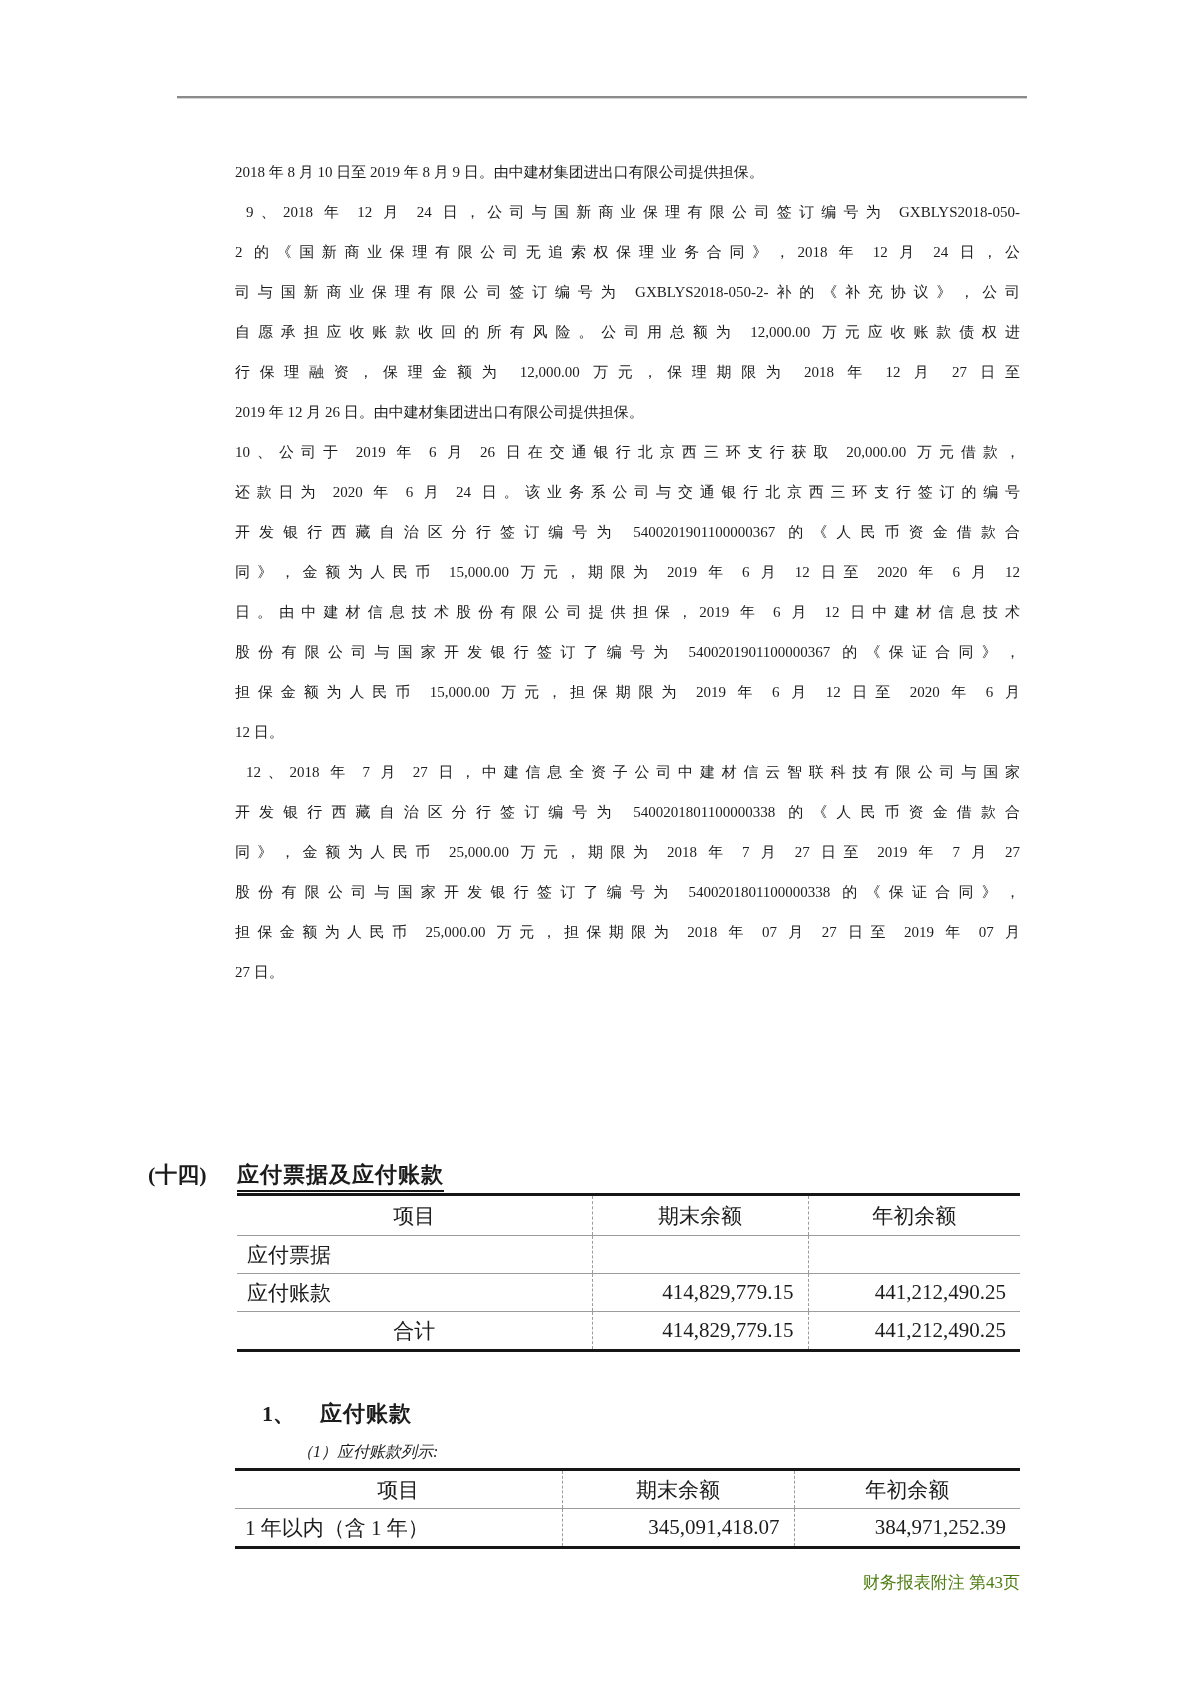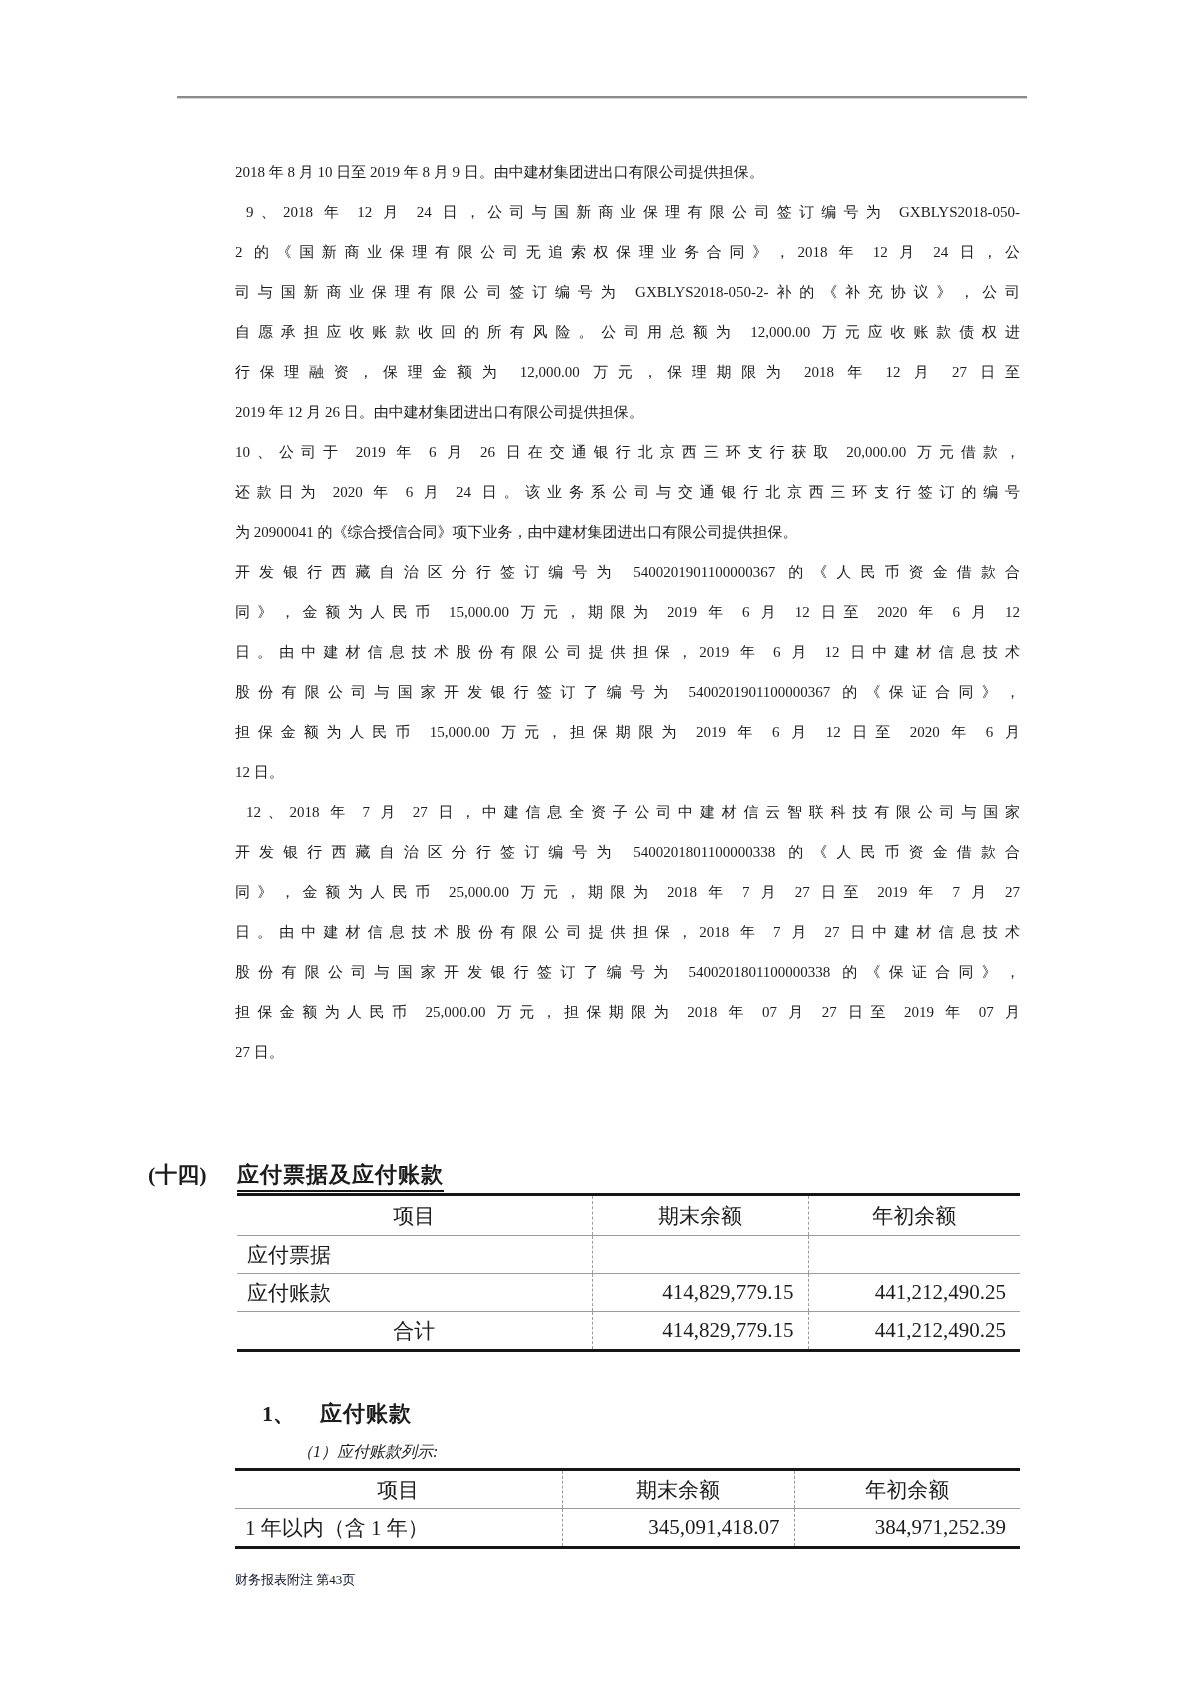--- a/index.html
+++ b/index.html
@@ -37,52 +37,50 @@
   .fin-table td.num{text-align:right;padding-right:14px;}
   .t1{left:237px;top:1193px;width:783px;}
   .t1 col.c1{width:355px}.t1 col.c2{width:216px}.t1 col.c3{width:212px}
   .t1 tr:first-child th{height:39px;}
   .t2{left:235px;top:1468px;width:785px;}
   .t2 col.c1{width:327px}.t2 col.c2{width:232px}.t2 col.c3{width:226px}
   .sub-num{position:absolute;left:262px;top:1401px;font-size:22px;font-weight:bold;line-height:26px;}
   .sub-title{position:absolute;left:320px;top:1401px;font-size:22px;font-weight:bold;line-height:26px;letter-spacing:1px;}
   .list-label{position:absolute;left:297px;top:1439px;font-size:16px;line-height:26px;font-style:italic;}
   .footer{
-    position:absolute;left:235px;top:1571px;width:785px;text-align:left;
-    font-size:13px;color:#0f172a;
+    position:absolute;left:235px;top:1571px;width:785px;text-align:right;
+    font-size:17px;color:#4d7c0f;
   }
 </style>
 </head>
 <body>
 
 <div class="page">
 
   <div class="top-rule"></div>
 
   <div class="body-text">
       <div class="ln">2018 年 8 月 10 日至 2019 年 8 月 9 日。由中建材集团进出口有限公司提供担保。</div>
       <div class="ln j ind">9、2018 年 12 月 24 日，公司与国新商业保理有限公司签订编号为 GXBLYS2018-050-</div>
       <div class="ln j">2 的《国新商业保理有限公司无追索权保理业务合同》，2018 年 12 月 24 日，公</div>
       <div class="ln j">司与国新商业保理有限公司签订编号为 GXBLYS2018-050-2-补的《补充协议》，公司</div>
       <div class="ln j">自愿承担应收账款收回的所有风险。公司用总额为 12,000.00 万元应收账款债权进</div>
       <div class="ln j">行保理融资，保理金额为 12,000.00 万元，保理期限为 2018 年 12 月 27 日至</div>
       <div class="ln">2019 年 12 月 26 日。由中建材集团进出口有限公司提供担保。</div>
       <div class="ln j">10、公司于 2019 年 6 月 26 日在交通银行北京西三环支行获取 20,000.00 万元借款，</div>
       <div class="ln j">还款日为 2020 年 6 月 24 日。该业务系公司与交通银行北京西三环支行签订的编号</div>
-      <div class="ln">为 20900041 的《综合授信合同》项下业务，由中建材集团进出口有限公司提供担保。</div>
       <div class="ln j">开发银行西藏自治区分行签订编号为 5400201901100000367 的《人民币资金借款合</div>
       <div class="ln j">同》，金额为人民币 15,000.00 万元，期限为 2019 年 6 月 12 日至 2020 年 6 月 12</div>
       <div class="ln j">日。由中建材信息技术股份有限公司提供担保，2019 年 6 月 12 日中建材信息技术</div>
       <div class="ln j">股份有限公司与国家开发银行签订了编号为 5400201901100000367 的《保证合同》，</div>
       <div class="ln j">担保金额为人民币 15,000.00 万元，担保期限为 2019 年 6 月 12 日至 2020 年 6 月</div>
       <div class="ln">12 日。</div>
       <div class="ln j ind">12、2018 年 7 月 27 日，中建信息全资子公司中建材信云智联科技有限公司与国家</div>
       <div class="ln j">开发银行西藏自治区分行签订编号为 5400201801100000338 的《人民币资金借款合</div>
       <div class="ln j">同》，金额为人民币 25,000.00 万元，期限为 2018 年 7 月 27 日至 2019 年 7 月 27</div>
-      <div class="ln j">日。由中建材信息技术股份有限公司提供担保，2018 年 7 月 27 日中建材信息技术</div>
       <div class="ln j">股份有限公司与国家开发银行签订了编号为 5400201801100000338 的《保证合同》，</div>
       <div class="ln j">担保金额为人民币 25,000.00 万元，担保期限为 2018 年 07 月 27 日至 2019 年 07 月</div>
       <div class="ln">27 日。</div>
     </div>
 
   <span class="sec-label">(十四)</span>
   <span class="sec-title">应付票据及应付账款</span>
 
   <table class="fin-table t1">
     <colgroup>

